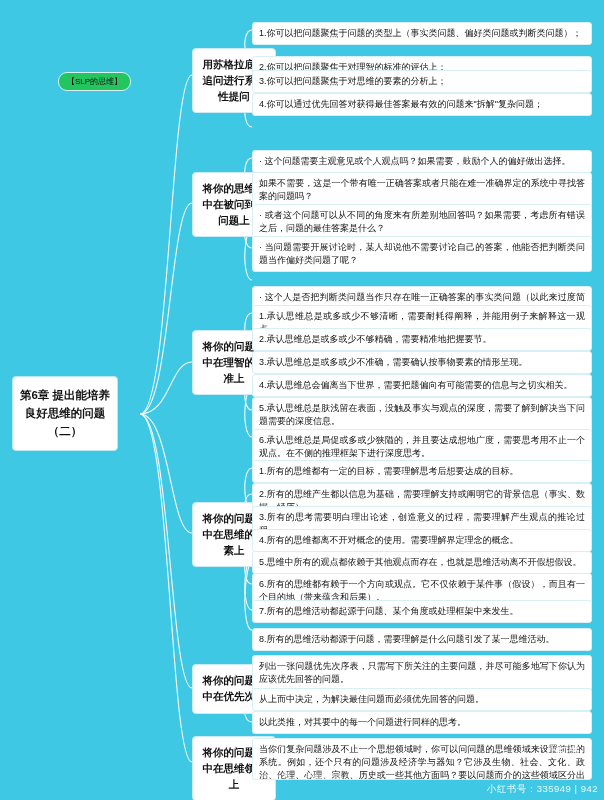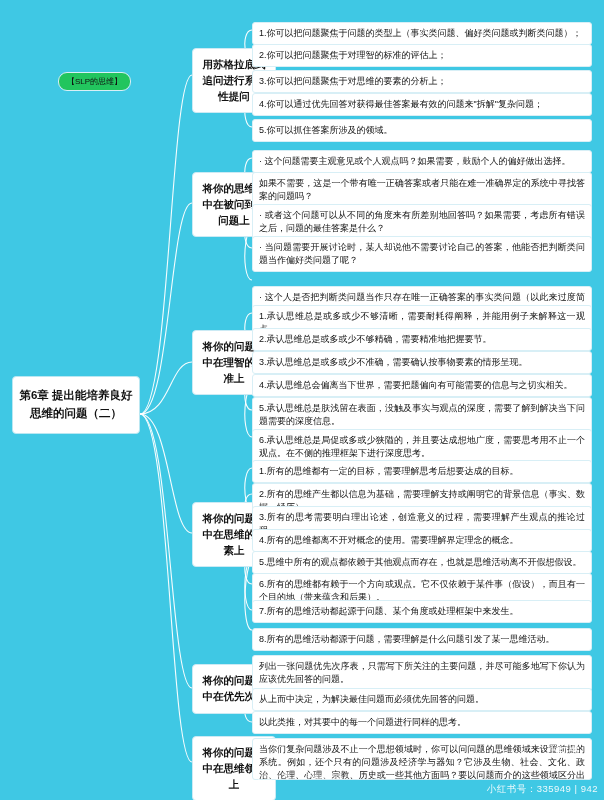--- a/index.html
+++ b/index.html
@@ -9,21 +9,21 @@
     font-family:"Liberation Sans","DejaVu Sans",sans-serif;
     overflow:hidden;
     position:relative;
   }
   .canvas{position:absolute;inset:0;}
 
   
   .root{
     position:absolute;
     left:12px; top:376px;
-    width:128px;
+    width:106px;
     background:#ffffff;
     border:1px solid #b9e7f2;
     border-radius:4px;
     padding:10px 6px;
     box-sizing:border-box;
     text-align:center;
     font-size:11.5px;
     line-height:1.55;
     color:#111;
     font-weight:bold;
@@ -155,24 +155,23 @@
 
     <path d="M276 762 C 240 762, 240 762, 252 762"></path>
   </svg>
 
   <div class="tag">【SLP的思维】</div>
 
   <div class="root">第6章  提出能培养良好思维的问题（二）</div>
 
   <div class="branch" style="left:192px; top:48px;">用苏格拉底式追问进行系统性提问</div>
   <div class="leaf" style="top:22px;">1.你可以把问题聚焦于问题的类型上（事实类问题、偏好类问题或判断类问题）；</div>
-  <div class="leaf" style="top:44px;">2.你可以把问题聚焦于对理智的标准的评估上；</div>
+  <div class="leaf" style="top:56px;">2.你可以把问题聚焦于对理智的标准的评估上；</div>
   <div class="leaf" style="top:70px;">3.你可以把问题聚焦于对思维的要素的分析上；</div>
   <div class="leaf" style="top:93px;">4.你可以通过优先回答对获得最佳答案最有效的问题来"拆解"复杂问题；</div>
-  <div class="leaf" style="top:119px;">5.你可以抓住答案所涉及的领域。</div>
 
   <div class="branch" style="left:192px; top:172px;">将你的思维集中在被问到的问题上</div>
   <div class="leaf" style="top:150px;">· 这个问题需要主观意见或个人观点吗？如果需要，鼓励个人的偏好做出选择。</div>
   <div class="leaf" style="top:172px;">如果不需要，这是一个带有唯一正确答案或者只能在难一准确界定的系统中寻找答案的问题吗？</div>
   <div class="leaf" style="top:204px;">· 或者这个问题可以从不同的角度来有所差别地回答吗？如果需要，考虑所有错误之后，问题的最佳答案是什么？</div>
   <div class="leaf" style="top:236px;">· 当问题需要开展讨论时，某人却说他不需要讨论自己的答案，他能否把判断类问题当作偏好类问题了呢？</div>
   <div class="leaf" style="top:276px;margin-top:10px;">· 这个人是否把判断类问题当作只存在唯一正确答案的事实类问题（以此来过度简化问题）？</div>
 
   <div class="branch" style="left:192px; top:330px;">将你的问题集中在理智的标准上</div>
   <div class="leaf" style="top:305px;">1.承认思维总是或多或少不够清晰，需要耐耗得阐释，并能用例子来解释这一观点。</div>

